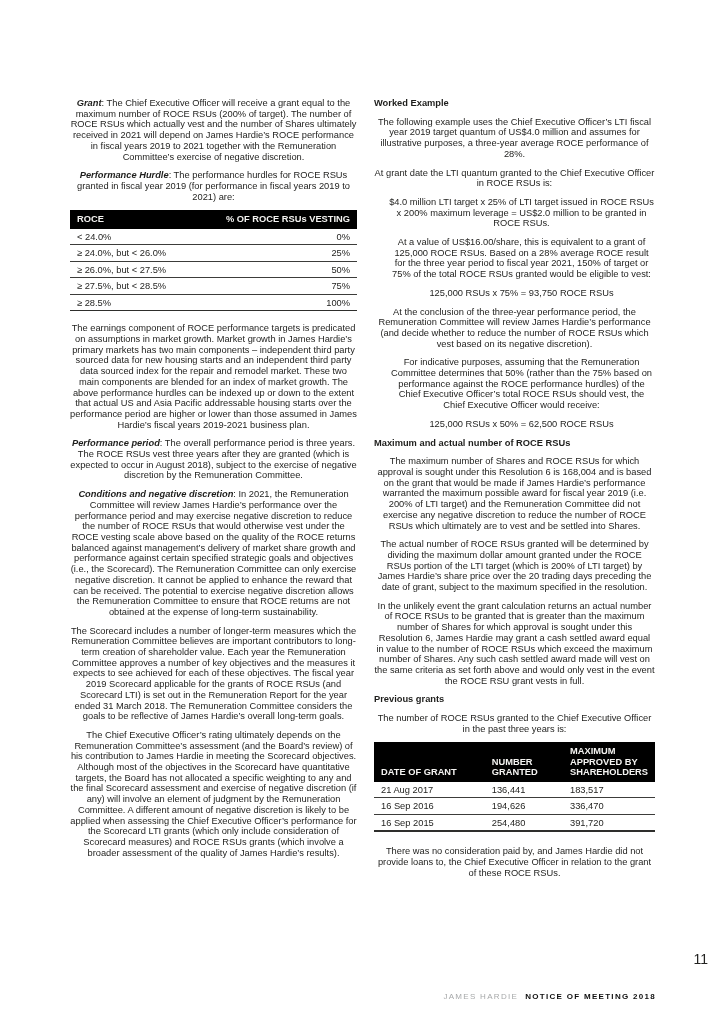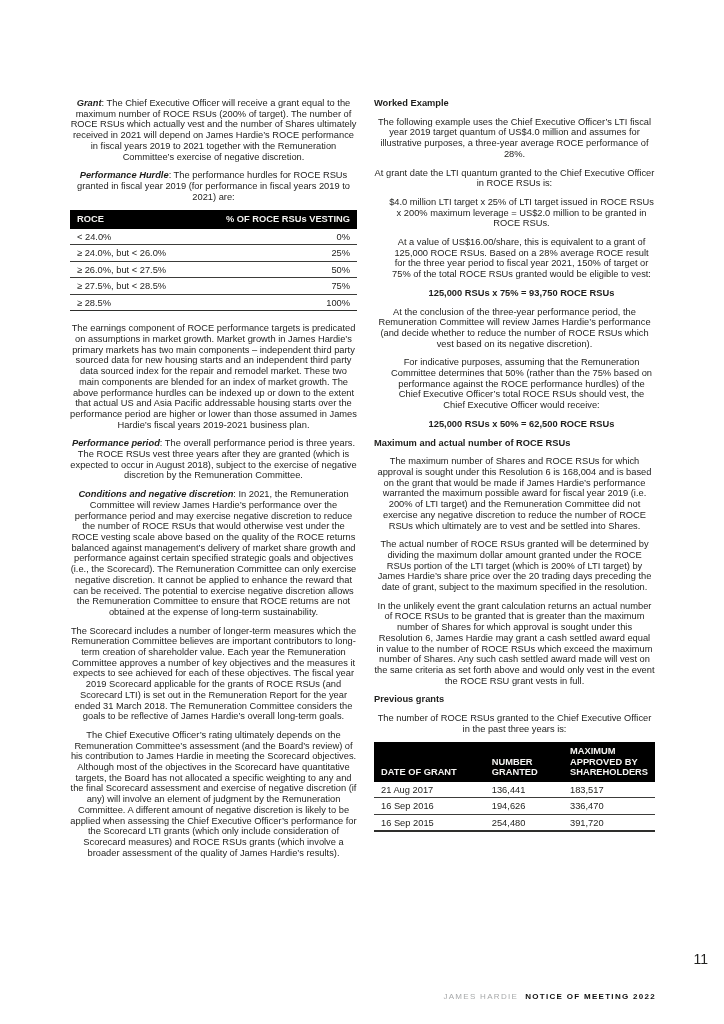--- a/index.html
+++ b/index.html
@@ -29,21 +29,21 @@
     text-align: center;
   }
   h3 {
     margin: 0 0 8px 0;
     font-size: 9.3px;
     line-height: 10.7px;
     font-weight: 700;
   }
   .lead { font-weight: 700; font-style: italic; }
   .indent { margin-left: 14px; }
-  .formula { font-weight: 700; }
+  .formula { font-weight: 400; }
 
   table {
     border-collapse: collapse;
     width: 100%;
     font-size: 9.3px;
     line-height: 10.5px;
   }
   .tbl { margin: 6px 0 12px 0; }
   th {
     background: #000000;
@@ -177,22 +177,23 @@
               <td>336,470</td>
             </tr>
             <tr>
               <td>16 Sep 2015</td>
               <td>254,480</td>
               <td>391,720</td>
             </tr>
           </tbody>
       </table>
 
+      <p>There was no consideration paid by, and James Hardie did not provide loans to, the Chief Executive Officer in relation to the grant of these ROCE RSUs.</p>
     </div>
 
   </div>
 
   <div class="pagenum">11</div>
 
   <div class="footer">
-    <span class="brand">JAMES HARDIE</span><span class="doc">NOTICE OF MEETING 2022</span>
+    <span class="brand">JAMES HARDIE</span><span class="doc">NOTICE OF MEETING 2018</span>
   </div>
 </div>
 
 </body></html>

